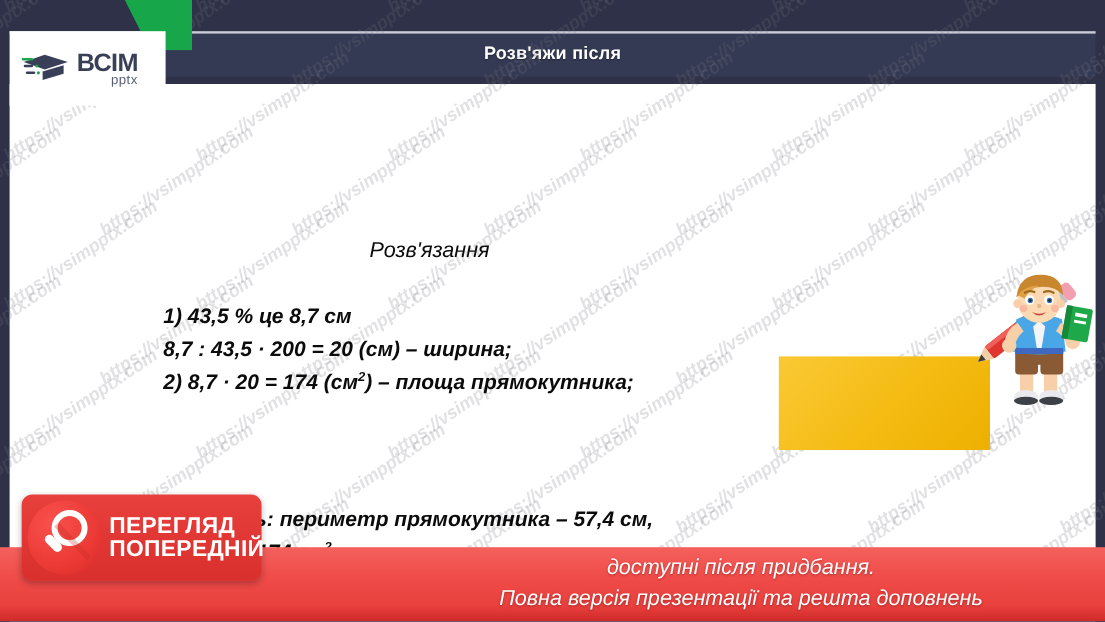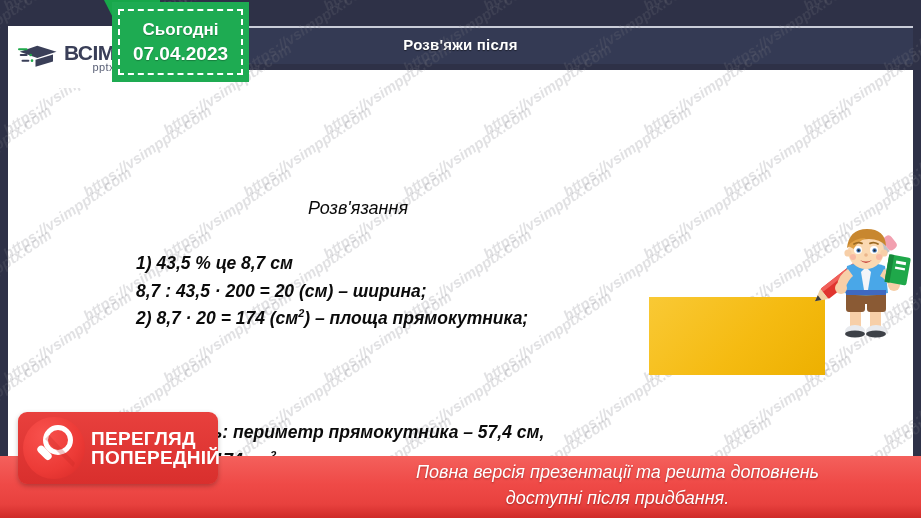--- a/index.html
+++ b/index.html
@@ -252,26 +252,20 @@
       <rect x="4" y="22" width="9" height="2.4" rx="1.2" fill="#3a3f58"></rect>
       <circle cx="14.5" cy="16.7" r="1.5" fill="#1fa84a"></circle>
       <circle cx="16" cy="23.2" r="1.5" fill="#1fa84a"></circle>
     </svg>
     <div class="logo-text">
       <div class="logo-word">ВСІМ</div>
       <div class="logo-sub">pptx</div>
     </div>
   </div>
 
-  <div class="date-badge">
-    <div class="inner">
-      <div class="lbl">Сьогодні</div>
-      <div class="val">07.04.2023</div>
-    </div>
-  </div>
 
   <div class="content">
 
 
     <div class="solution-head">Розв'язання</div>
 
     <div class="steps">
       <div class="step">1) 43,5 %  це 8,7 см</div>
       <div class="step">8,7 : 43,5 · 200 = 20 (см) – ширина;</div>
       <div class="step">2) 8,7 · 20 = 174 (см<sup>2</sup>) – площа прямокутника;</div>
@@ -405,22 +399,22 @@
       <div class="wm" style="left: 0px; top: 496px;">https://vsimpptx.com</div>
       <div class="wm" style="left: 160px; top: 496px;">https://vsimpptx.com</div>
       <div class="wm" style="left: 320px; top: 496px;">https://vsimpptx.com</div>
       <div class="wm" style="left: 480px; top: 496px;">https://vsimpptx.com</div>
       <div class="wm" style="left: 640px; top: 496px;">https://vsimpptx.com</div>
       <div class="wm" style="left: 800px; top: 496px;">https://vsimpptx.com</div>
     </div>
 
   <div class="preview-band">
     <div class="band-text">
+      <div>доступні після придбання.</div>
       <div>Повна версія презентації та решта доповнень</div>
-      <div>доступні після придбання.</div>
     </div>
   </div>
 
   <div class="preview-badge">
     <div class="badge-circle">
       <svg viewBox="0 0 62 62" width="62" height="62">
         <circle cx="35" cy="23" r="12.5" fill="none" stroke="#ffffff" stroke-width="5"></circle>
         <rect x="13" y="32" width="17" height="7.6" rx="3.8" fill="#ffffff" transform="rotate(45 21.5 35.8)"></rect>
         <path d="M26 18 L52 46 L50 50 L22 22 Z" fill="#c42725" opacity="0.28"></path>
       </svg>

